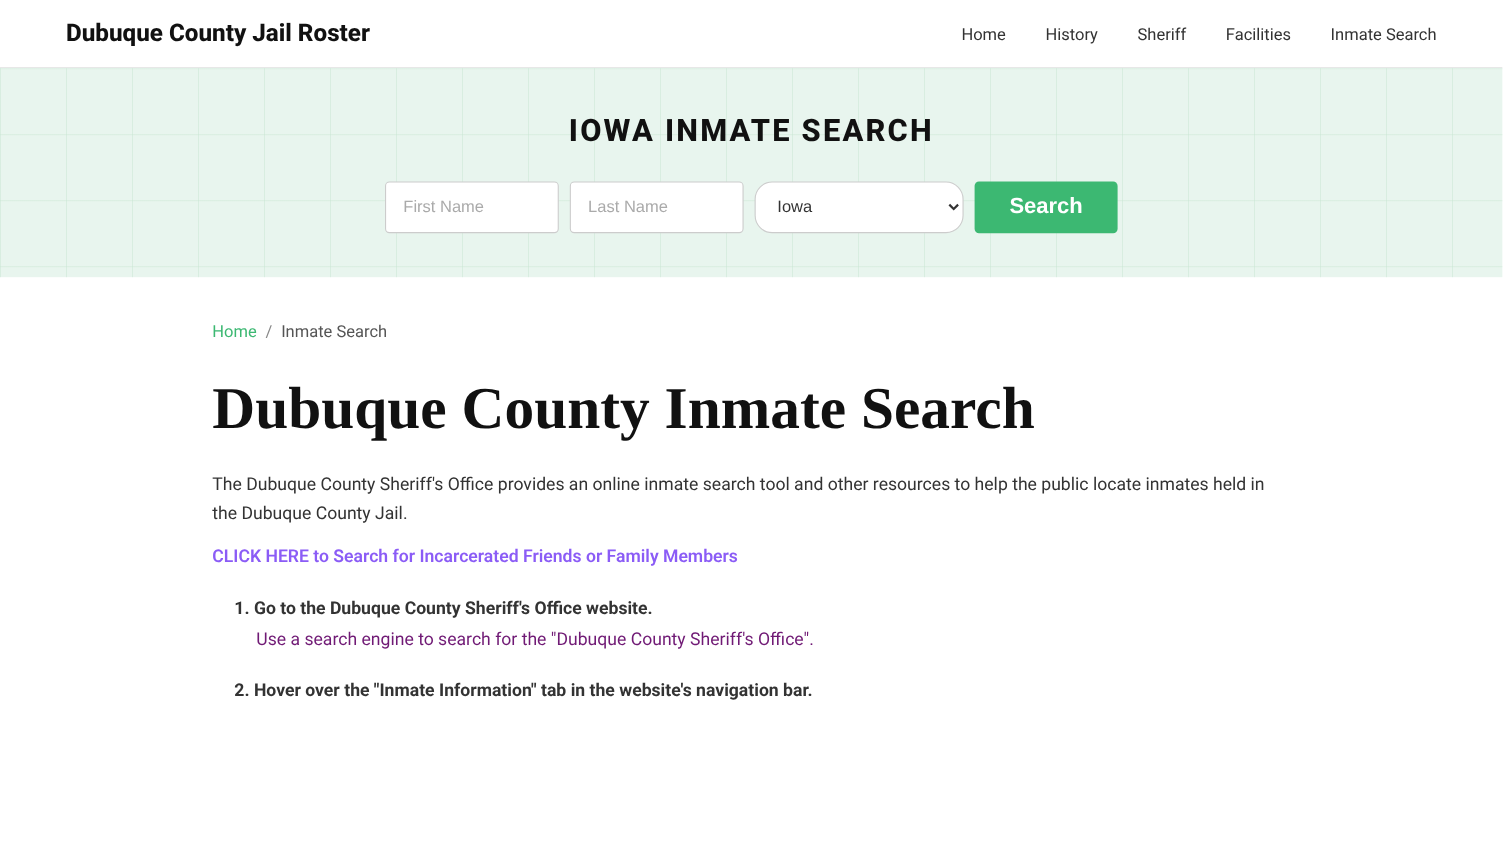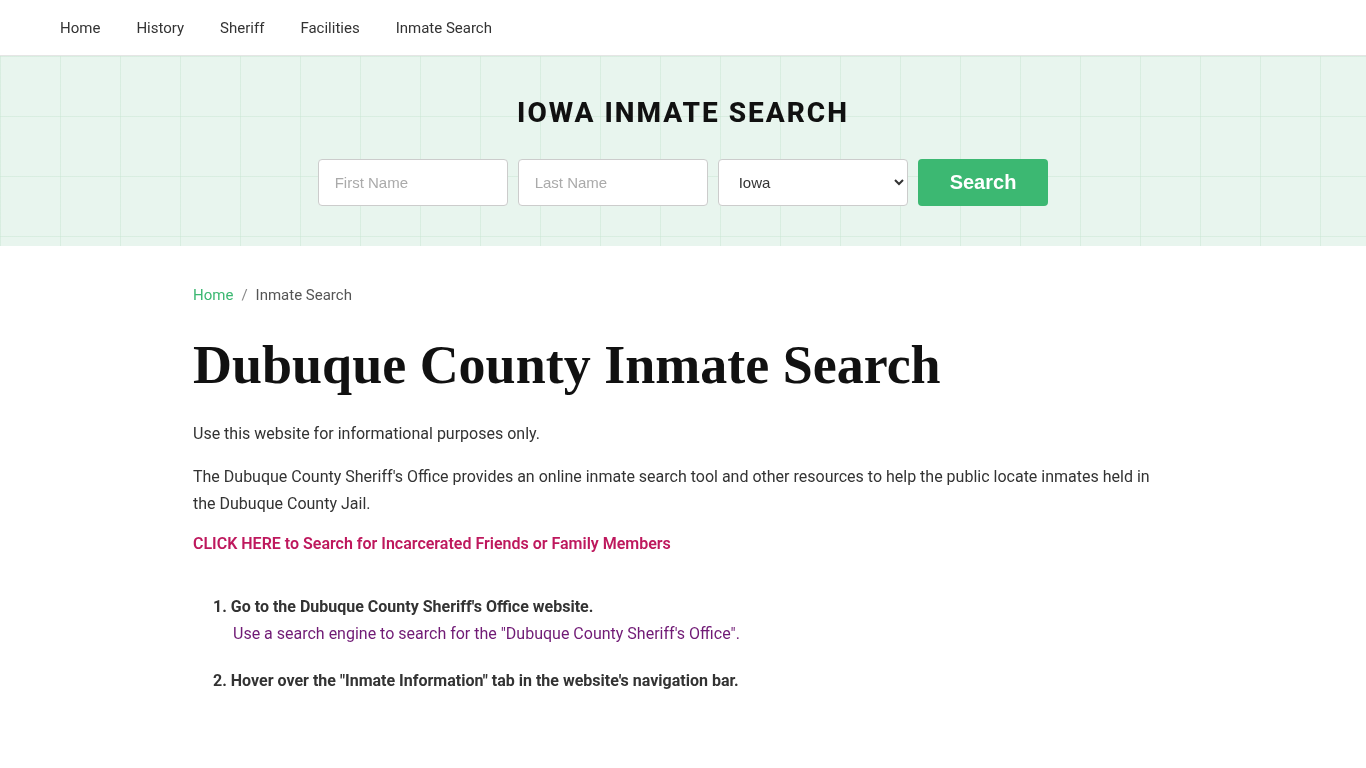--- a/index.html
+++ b/index.html
@@ -62,31 +62,31 @@
       display: flex;
       justify-content: center;
       gap: 10px;
       flex-wrap: wrap;
     }
     .search-form input {
       padding: 12px 16px;
       border: 1px solid #ccc;
       border-radius: 4px;
       font-size: 15px;
-      width: 190px;
+      width: 158px;
       background: #fff;
       outline: none;
     }
     .search-form input::placeholder {
       color: #aaa;
     }
     .search-form select {
       padding: 12px 16px;
       border: 1px solid #ccc;
-      border-radius: 4px;
+      border-radius: 16px;
       font-size: 15px;
       width: 190px;
       background: #fff;
       color: #333;
       outline: none;
       cursor: pointer;
     }
     .search-btn {
       padding: 12px 32px;
       background: #3cb872;
@@ -133,26 +133,26 @@
 
     
     .body-text {
       font-size: 16px;
       line-height: 1.7;
       color: #333;
       margin-bottom: 16px;
     }
 
     .cta-link {
-      color: #be185d;
+      color: #8b5cf6;
       text-decoration: none;
       font-size: 16px;
       font-weight: 600;
       display: inline-block;
-      margin-bottom: 36px;
+      margin-bottom: 20px;
     }
 
     
     .instruction-list {
       list-style: none;
       padding-left: 20px;
       margin-top: 4px;
     }
     .instruction-list li {
       font-size: 16px;
@@ -174,20 +174,21 @@
       display: block;
       font-weight: 400;
       margin-left: 20px;
       color: #701a75;
     }
   </style>
 </head>
 <body>
 
 <header class="site-header">
+  <a class="site-logo" href="#">Dubuque County Jail Roster</a>
   <nav>
     <ul class="site-nav">
       <li>
         <a href="#">Home</a>
       </li>
       <li>
         <a href="#">History</a>
       </li>
       <li>
         <a href="#">Sheriff</a>
@@ -269,21 +270,20 @@
   <nav class="breadcrumb">
     <a href="#">Home</a>
     <span class="breadcrumb-sep">/</span>
     <span>Inmate Search</span>
   </nav>
 
   
   <h1 class="page-heading">Dubuque County Inmate Search</h1>
 
   
-  <p class="body-text">Use this website for informational purposes only.</p>
   <p class="body-text">The Dubuque County Sheriff's Office provides an online inmate search tool and other resources to help the public locate inmates held in the Dubuque County Jail.</p>
 
   
   <a href="#" class="cta-link">CLICK HERE to Search for Incarcerated Friends or Family Members</a>
 
   
   <ol class="instruction-list">
     <li>
       <span class="step-title">Go to the Dubuque County Sheriff's Office website.</span>
       <span class="step-desc">Use a search engine to search for the "Dubuque County Sheriff's Office".</span>

